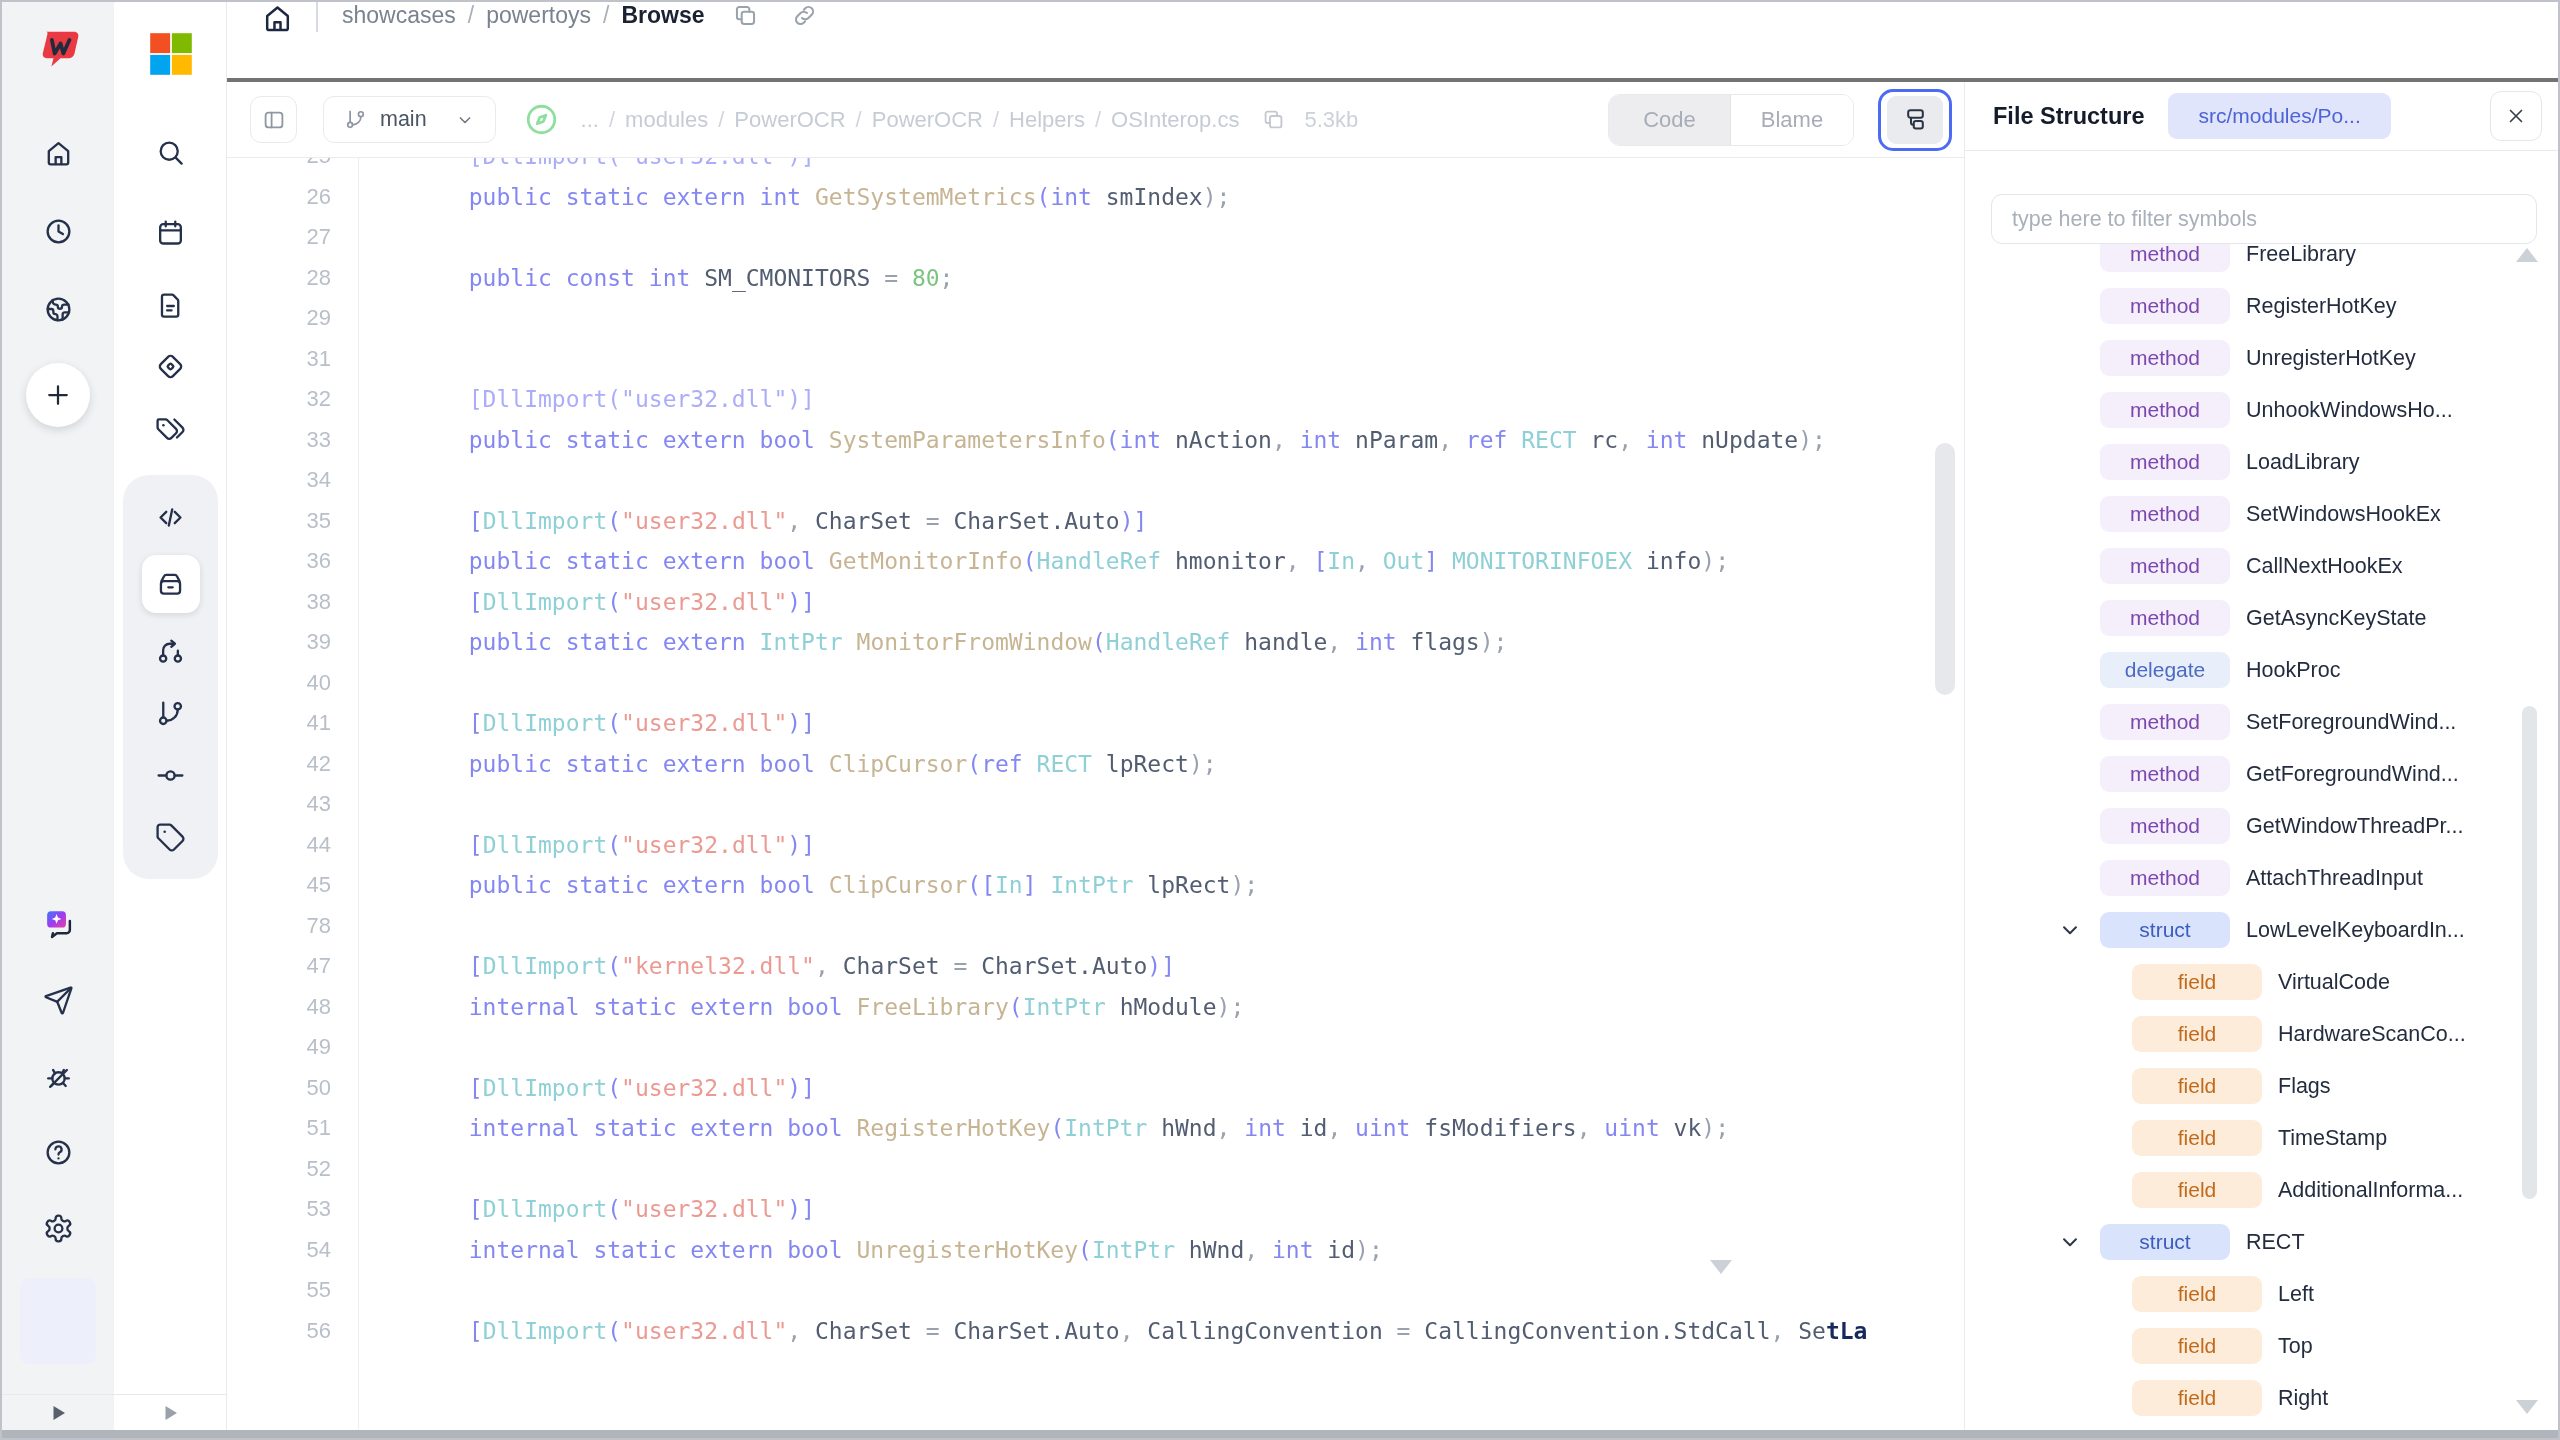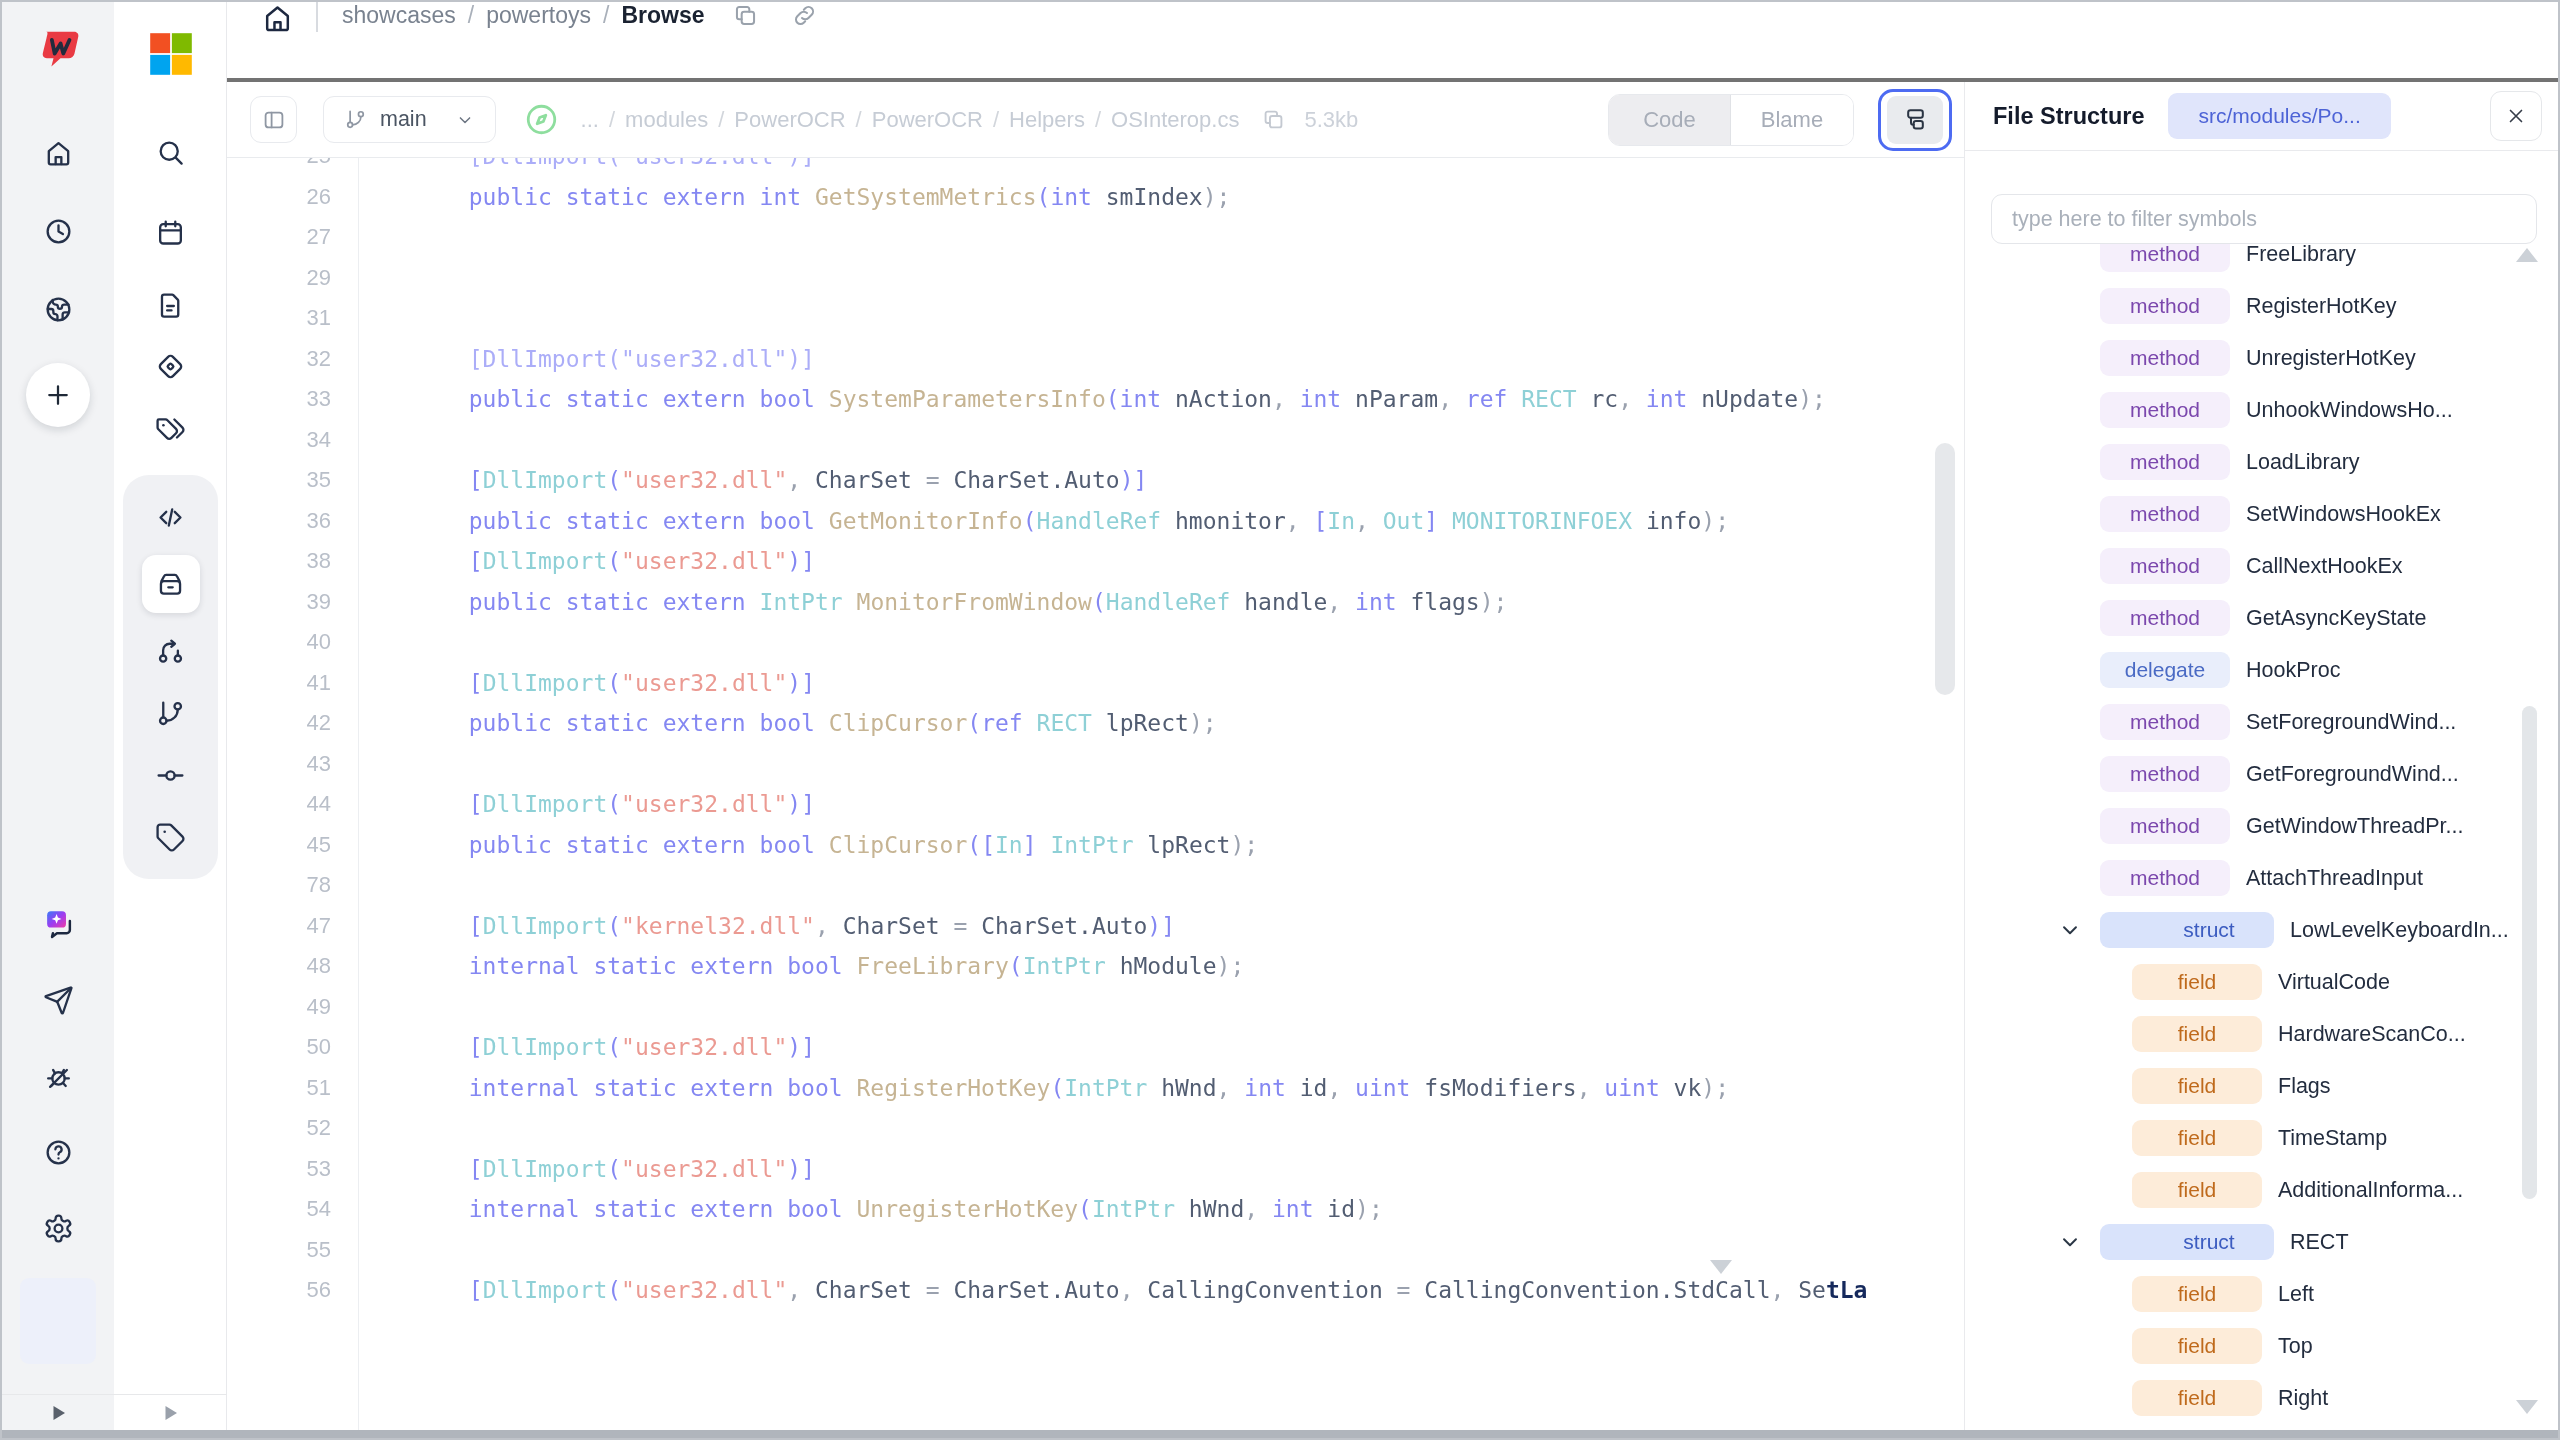--- a/index.html
+++ b/index.html
@@ -115,21 +115,21 @@
                   padding:0 20px; font-size:21.5px; font-family:inherit; color:#3a4352; background:#fff; outline:none; }
   .filter-input::placeholder { color:#a9b0ba; }
   .sym-list { position:absolute; left:0; right:0; top:146px; bottom:8px; overflow:hidden; z-index:1; }
   .sym-row { height:52px; display:flex; align-items:center; position:relative; padding-left:135px; cursor:pointer; }
   .sym-row.ind { padding-left:167px; }
   .sym-expander { position:absolute; left:92px; top:50%; transform:translateY(-50%); width:26px; height:26px; color:#2a3645; }
   .sym-badge { width:130px; height:36px; border-radius:9px; font-size:21px; display:flex; align-items:center;
                justify-content:center; flex:none; }
   .b-method { background:var(--bdg-method-bg,#f5effb); color:var(--bdg-method-fg,#7b47ad); }
   .b-delegate { background:var(--bdg-delegate-bg,#e9eefb); color:var(--bdg-delegate-fg,#4a6ac4); }
-  .b-struct { background:var(--bdg-struct-bg,#d9e3fb); color:var(--bdg-struct-fg,#3c5cc0);padding-left:44px; }
+  .b-struct { background:var(--bdg-struct-bg,#d9e3fb); color:var(--bdg-struct-fg,#3c5cc0); }
   .b-field { background:var(--bdg-field-bg,#fdecd9); color:var(--bdg-field-fg,#bf6a1c); }
   .sym-label { margin-left:16px; font-size:21.5px; color:#232d3f; }
   .panel-vscroll { position:absolute; left:557px; top:624px; width:15px; height:493px; border-radius:8px; background:#e3e6e9; z-index:2; }
   .panel-tri-up { left:2514px; top:246px; z-index:4; }
   .panel-tri-down { left:2514px; top:1398px; z-index:4; }
 
   .bottom-strip { position:absolute; left:0; bottom:0; width:100%; height:8px; background:#b0b5bc; z-index:6; }
 </style>
 </head>
 <body>
@@ -467,20 +467,24 @@
         </div>
         <div class="code-line">
           <span class="ln">26</span>
           <span class="code-text"><span class="tk-k">        public static extern int </span><span class="tk-m">GetSystemMetrics</span><span class="tk-k">(int</span><span class="tk-p"> smIndex</span><span class="tk-g">);</span></span>
         </div>
         <div class="code-line">
           <span class="ln">27</span>
           <span class="code-text"></span>
         </div>
         <div class="code-line">
+          <span class="ln">28</span>
+          <span class="code-text"><span class="tk-k">        public const int </span><span class="tk-p">SM_CMONITORS</span><span class="tk-g"> = </span><span class="tk-n">80</span><span class="tk-g">;</span></span>
+        </div>
+        <div class="code-line">
           <span class="ln">29</span>
           <span class="code-text"></span>
         </div>
         <div class="code-line">
           <span class="ln">31</span>
           <span class="code-text"></span>
         </div>
         <div class="code-line">
           <span class="ln">32</span>
           <span class="code-text"><span class="tk-a">        [DllImport("user32.dll")]</span></span>

